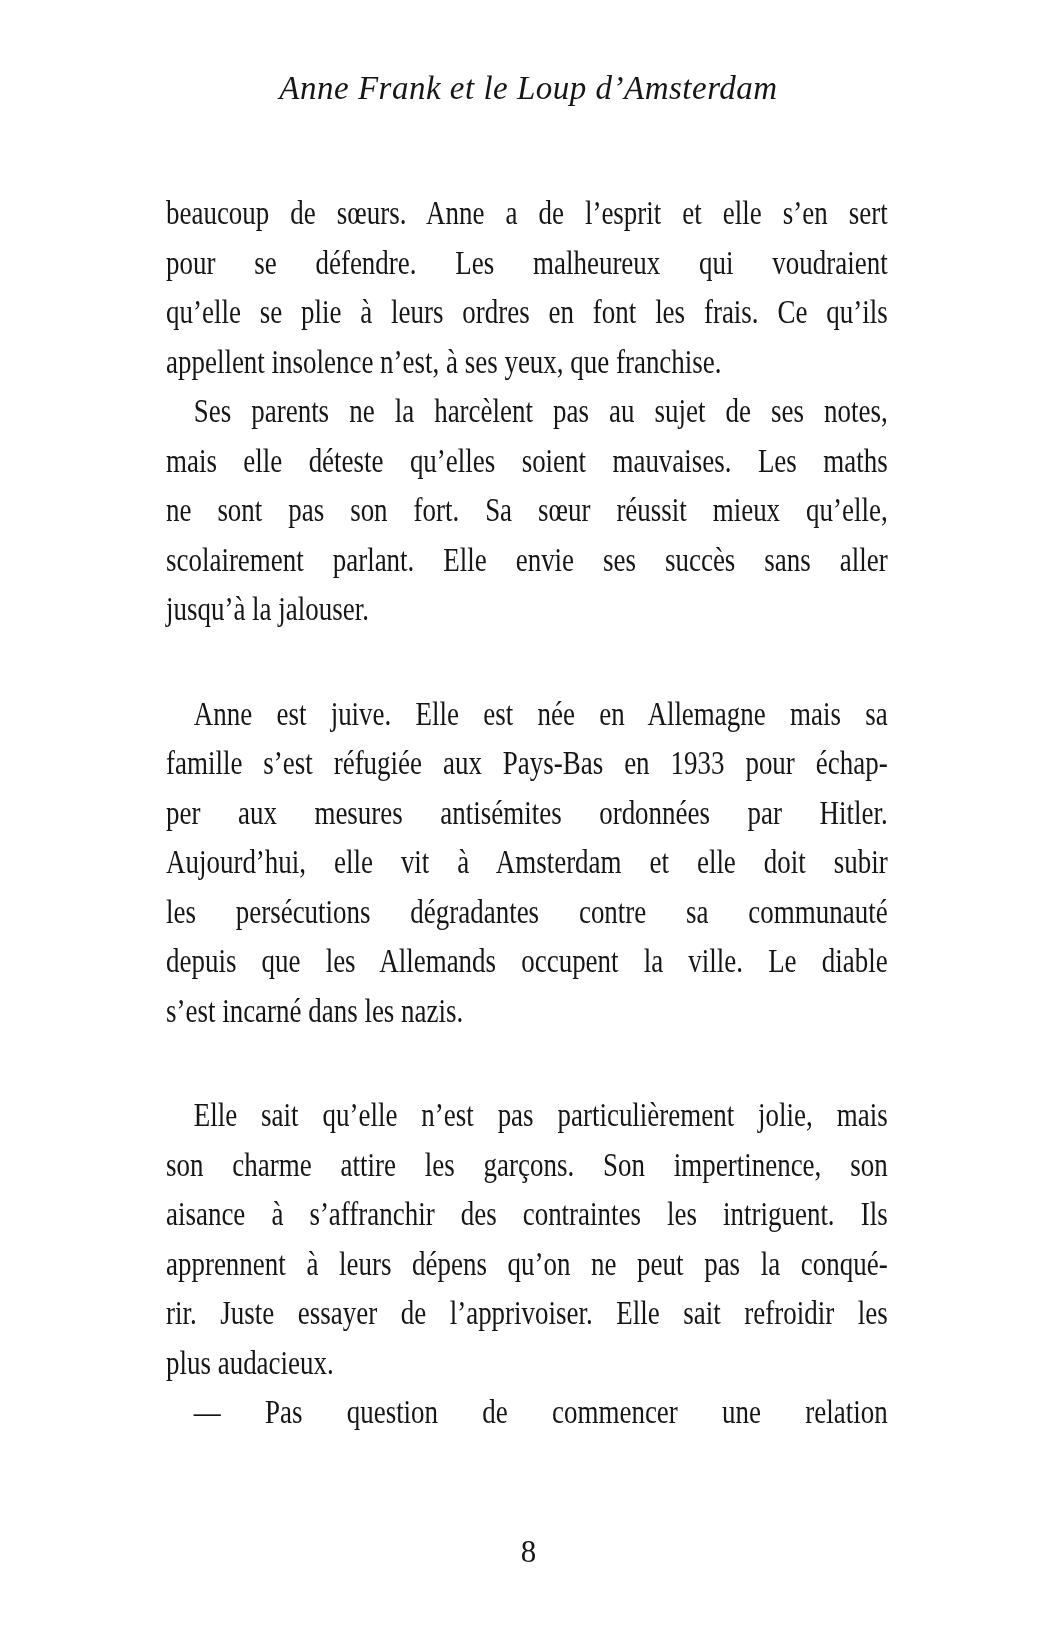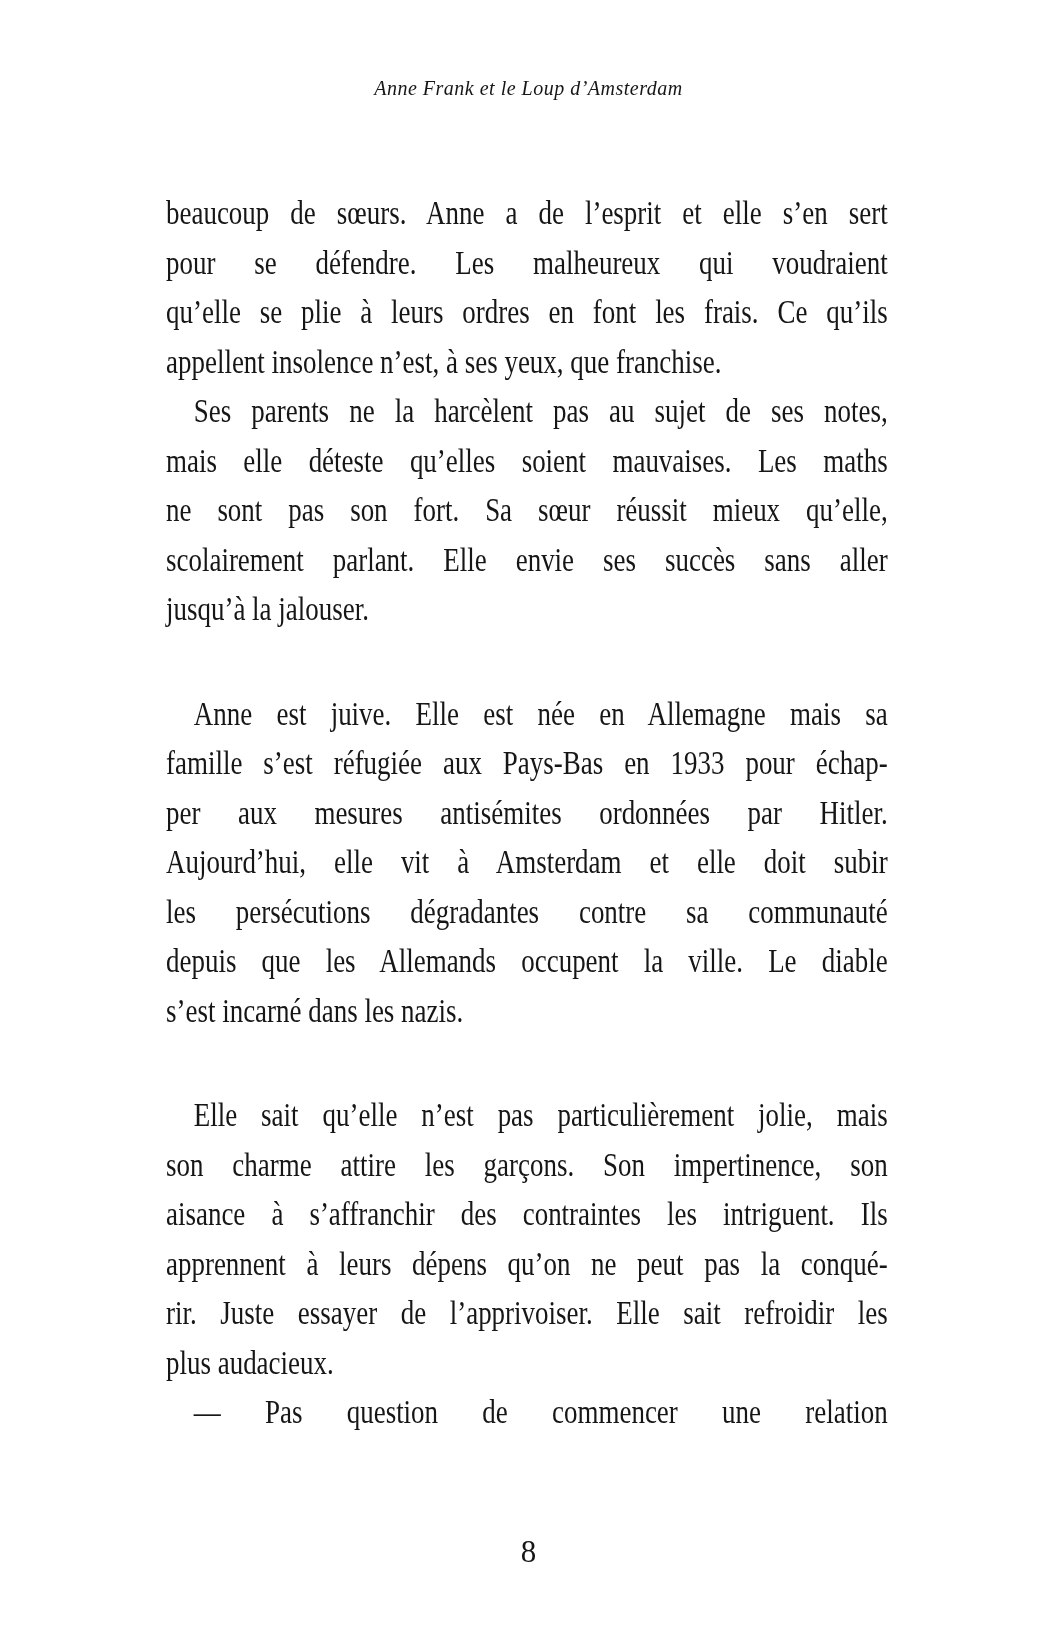--- a/index.html
+++ b/index.html
@@ -17,21 +17,21 @@
     color: #161616;
   }
   .running-head {
     position: absolute;
     left: 0;
     right: 0;
     top: 68px;
     line-height: 40px;
     text-align: center;
     font-style: italic;
-    font-size: 20px;
+    font-size: 33px;
     letter-spacing: 0.5px;
   }
   .body-text {
     position: absolute;
     left: 166px;
     top: 188px;
     width: 910px;
     transform: scaleX(0.793);
     transform-origin: 0 0;
     font-size: 34px;

